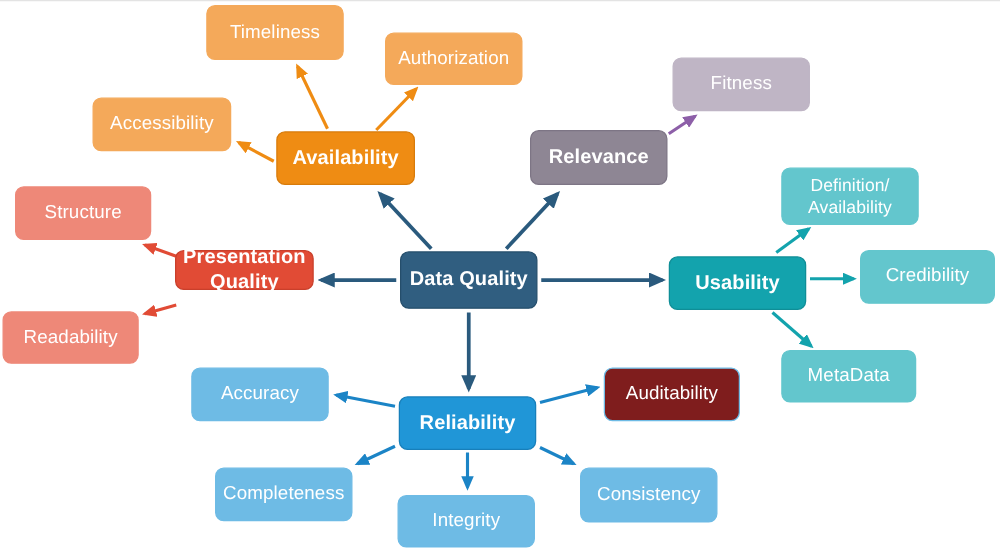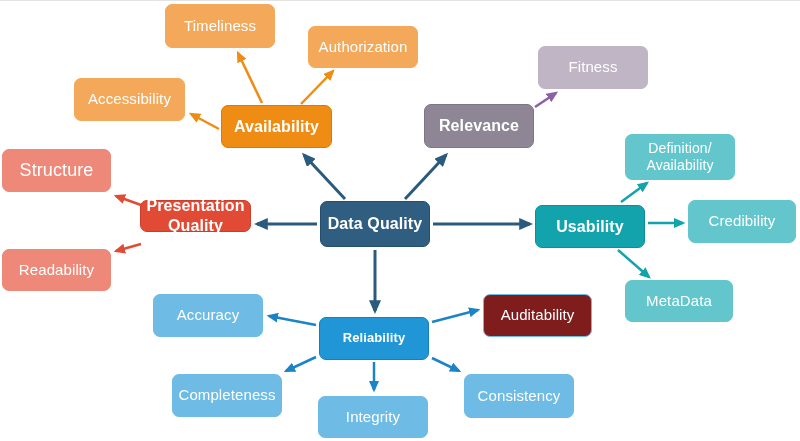--- a/index.html
+++ b/index.html
@@ -88,28 +88,28 @@
   </svg>
   <div id="nodes-layer">
       <div class="node" style="left: 165px; top: 3px; width: 110px; height: 44px; background: rgb(244, 169, 90); border: 1px solid rgb(244, 169, 90); font-size: 15px;">Timeliness</div>
       <div class="node" style="left: 308px; top: 25px; width: 110px; height: 42px; background: rgb(244, 169, 90); border: 1px solid rgb(244, 169, 90); font-size: 15px;">Authorization</div>
       <div class="node" style="left: 74px; top: 77px; width: 111px; height: 43px; background: rgb(244, 169, 90); border: 1px solid rgb(244, 169, 90); font-size: 15px;">Accessibility</div>
       <div class="node bold" style="left: 221px; top: 104px; width: 111px; height: 43px; background: rgb(239, 140, 19); border: 1px solid rgb(216, 123, 10); font-size: 16px;">Availability</div>
       <div class="node" style="left: 538px; top: 45px; width: 110px; height: 43px; background: rgb(191, 181, 197); border: 1px solid rgb(191, 181, 197); font-size: 15px;">Fitness</div>
       <div class="node bold" style="left: 424px; top: 103px; width: 110px; height: 44px; background: rgb(142, 134, 148); border: 1px solid rgb(125, 117, 133); font-size: 16px;">Relevance</div>
       <div class="node" style="left: 625px; top: 133px; width: 110px; height: 46px; background: rgb(99, 198, 205); border: 1px solid rgb(99, 198, 205); font-size: 14px;">Definition/
 Availability</div>
-      <div class="node" style="left: 2px; top: 148px; width: 109px; height: 43px; background: rgb(238, 136, 120); border: 1px solid rgb(238, 136, 120); font-size: 18px;">Structure</div>
+      <div class="node" style="left: 12px; top: 148px; width: 109px; height: 43px; background: rgb(238, 136, 120); border: 1px solid rgb(238, 136, 120); font-size: 15px;">Structure</div>
       <div class="node bold" style="left: 140px; top: 199px; width: 111px; height: 32px; background: rgb(225, 75, 53); border: 1px solid rgb(201, 63, 43); font-size: 16px;">Presentation
 Quality</div>
       <div class="node bold" style="left: 320px; top: 200px; width: 110px; height: 46px; background: rgb(48, 94, 128); border: 1px solid rgb(37, 78, 107); font-size: 16px;">Data Quality</div>
       <div class="node bold" style="left: 535px; top: 204px; width: 110px; height: 43px; background: rgb(19, 163, 173); border: 1px solid rgb(15, 142, 151); font-size: 16px;">Usability</div>
       <div class="node" style="left: 688px; top: 199px; width: 108px; height: 43px; background: rgb(99, 198, 205); border: 1px solid rgb(99, 198, 205); font-size: 15px;">Credibility</div>
       <div class="node" style="left: 2px; top: 248px; width: 109px; height: 42px; background: rgb(238, 136, 120); border: 1px solid rgb(238, 136, 120); font-size: 15px;">Readability</div>
       <div class="node" style="left: 625px; top: 279px; width: 108px; height: 42px; background: rgb(99, 198, 205); border: 1px solid rgb(99, 198, 205); font-size: 15px;">MetaData</div>
       <div class="node" style="left: 153px; top: 293px; width: 110px; height: 43px; background: rgb(110, 187, 229); border: 1px solid rgb(110, 187, 229); font-size: 15px;">Accuracy</div>
-      <div class="node bold" style="left: 319px; top: 316px; width: 110px; height: 43px; background: rgb(32, 150, 215); border: 1px solid rgb(23, 127, 186); font-size: 13px; text-align: right;">Reliability</div>
+      <div class="node bold" style="left: 319px; top: 316px; width: 110px; height: 43px; background: rgb(32, 150, 215); border: 1px solid rgb(23, 127, 186); font-size: 16px; text-align: right;">Reliability</div>
       <div class="node" style="left: 483px; top: 293px; width: 109px; height: 43px; background: #7f1d1d; border: 1px solid rgb(110, 187, 229); font-size: 15px;">Auditability</div>
       <div class="node" style="left: 172px; top: 373px; width: 110px; height: 43px; background: rgb(110, 187, 229); border: 1px solid rgb(110, 187, 229); font-size: 15px;">Completeness</div>
       <div class="node" style="left: 318px; top: 395px; width: 110px; height: 42px; background: rgb(110, 187, 229); border: 1px solid rgb(110, 187, 229); font-size: 15px;">Integrity</div>
       <div class="node" style="left: 464px; top: 373px; width: 110px; height: 44px; background: rgb(110, 187, 229); border: 1px solid rgb(110, 187, 229); font-size: 15px;">Consistency</div>
     </div>
 </div>
 
 </body></html>

